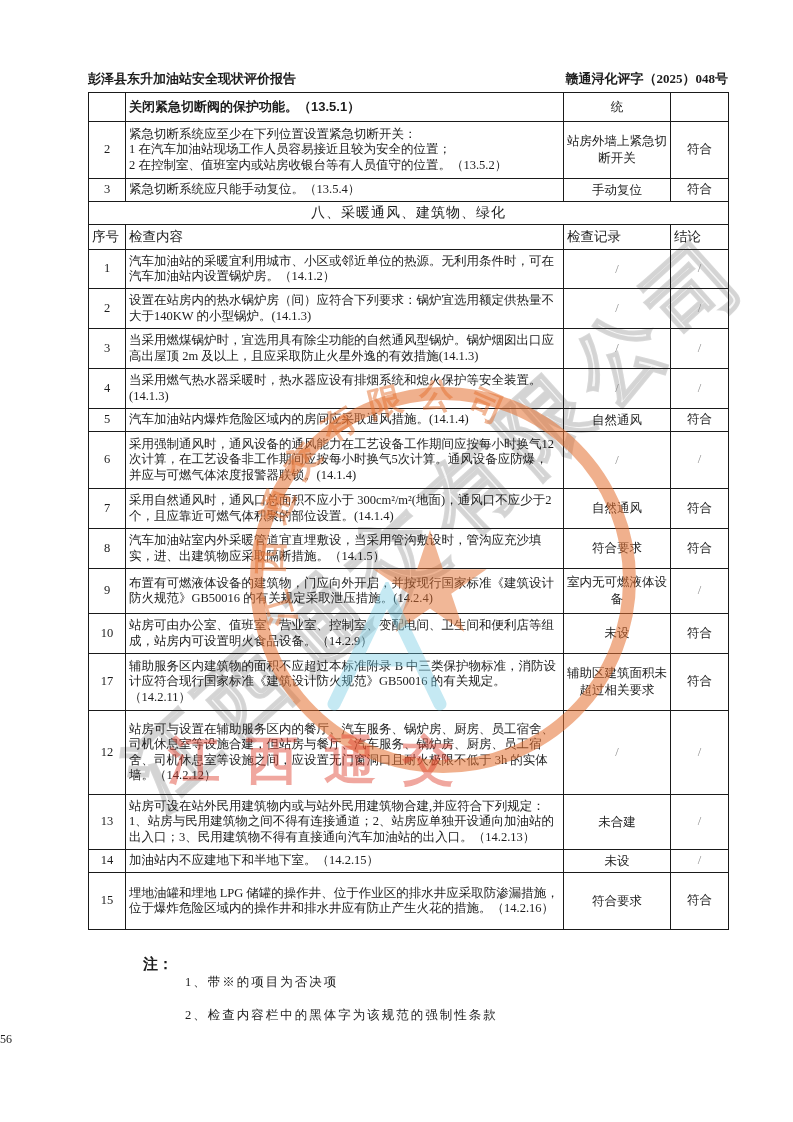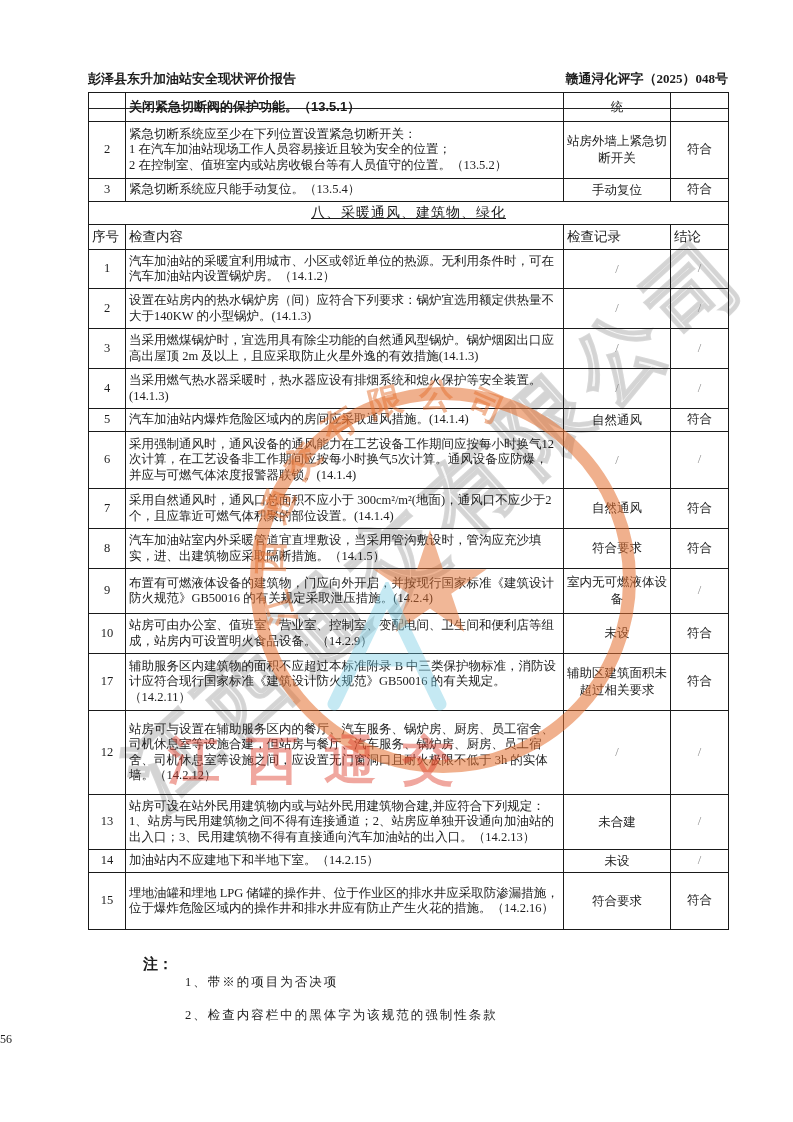--- a/index.html
+++ b/index.html
@@ -3,32 +3,32 @@
 <meta charset="utf-8">
 <style>
   html,body{margin:0;padding:0;background:#888;}
   .page{
     position:relative;width:793px;height:1122px;margin:0 auto;background:#fff;
     font-family:"Liberation Serif", serif;color:#1c1c1c;overflow:hidden;
   }
   
   .hdr{position:absolute;left:88px;top:62px;width:640px;height:26px;
        border-bottom:1.5px solid #222;display:flex;justify-content:space-between;
-       align-items:flex-end;font-size:13px;font-weight:600;padding-bottom:20px;gap:6px;}
+       align-items:flex-end;font-size:13px;font-weight:600;padding-bottom:4px;gap:6px;}
   
   table.insp{position:absolute;left:88px;top:92px;width:640px;border-collapse:collapse;
        table-layout:fixed;font-size:12.5px;line-height:15.5px;}
   table.insp td{border:1px solid #1a1a1a;padding:1px 3px;vertical-align:middle;
        overflow:hidden;}
   td.num{text-align:center;}
   td.content{text-align:left;white-space:pre-line;}
   td.record{text-align:center;line-height:17px;}
   td.concl{text-align:center;}
   td.slash{color:#8a8a8a;}
-  tr.section td{text-align:center;font-size:14px;letter-spacing:1px;text-decoration:underline;}
+  tr.section td{text-align:center;font-size:14px;letter-spacing:1px;}
   tr.colhead td{text-align:left;font-size:13.5px;}
   .boldrow{font-family:"Liberation Sans", sans-serif;font-weight:700;font-size:13px;}
   .rh23{height:23px}.rh25{height:25px}.rh27{height:29px}.rh39{height:39px}
   .rh40{height:40px}.rh45{height:45px}.rh55{height:55px}.rh57{height:57px}.rh84{height:84px}
   
   .notes{position:absolute;left:143px;top:955px;font-size:12.5px;letter-spacing:2px;}
   .notes .nlabel{font-size:15px;font-weight:600;letter-spacing:0;vertical-align:-1px;}
   .notes .nitem{display:block;margin:0 0 16px 42px;}
   .notes .nitem:first-of-type{display:inline;margin:0;}
   

